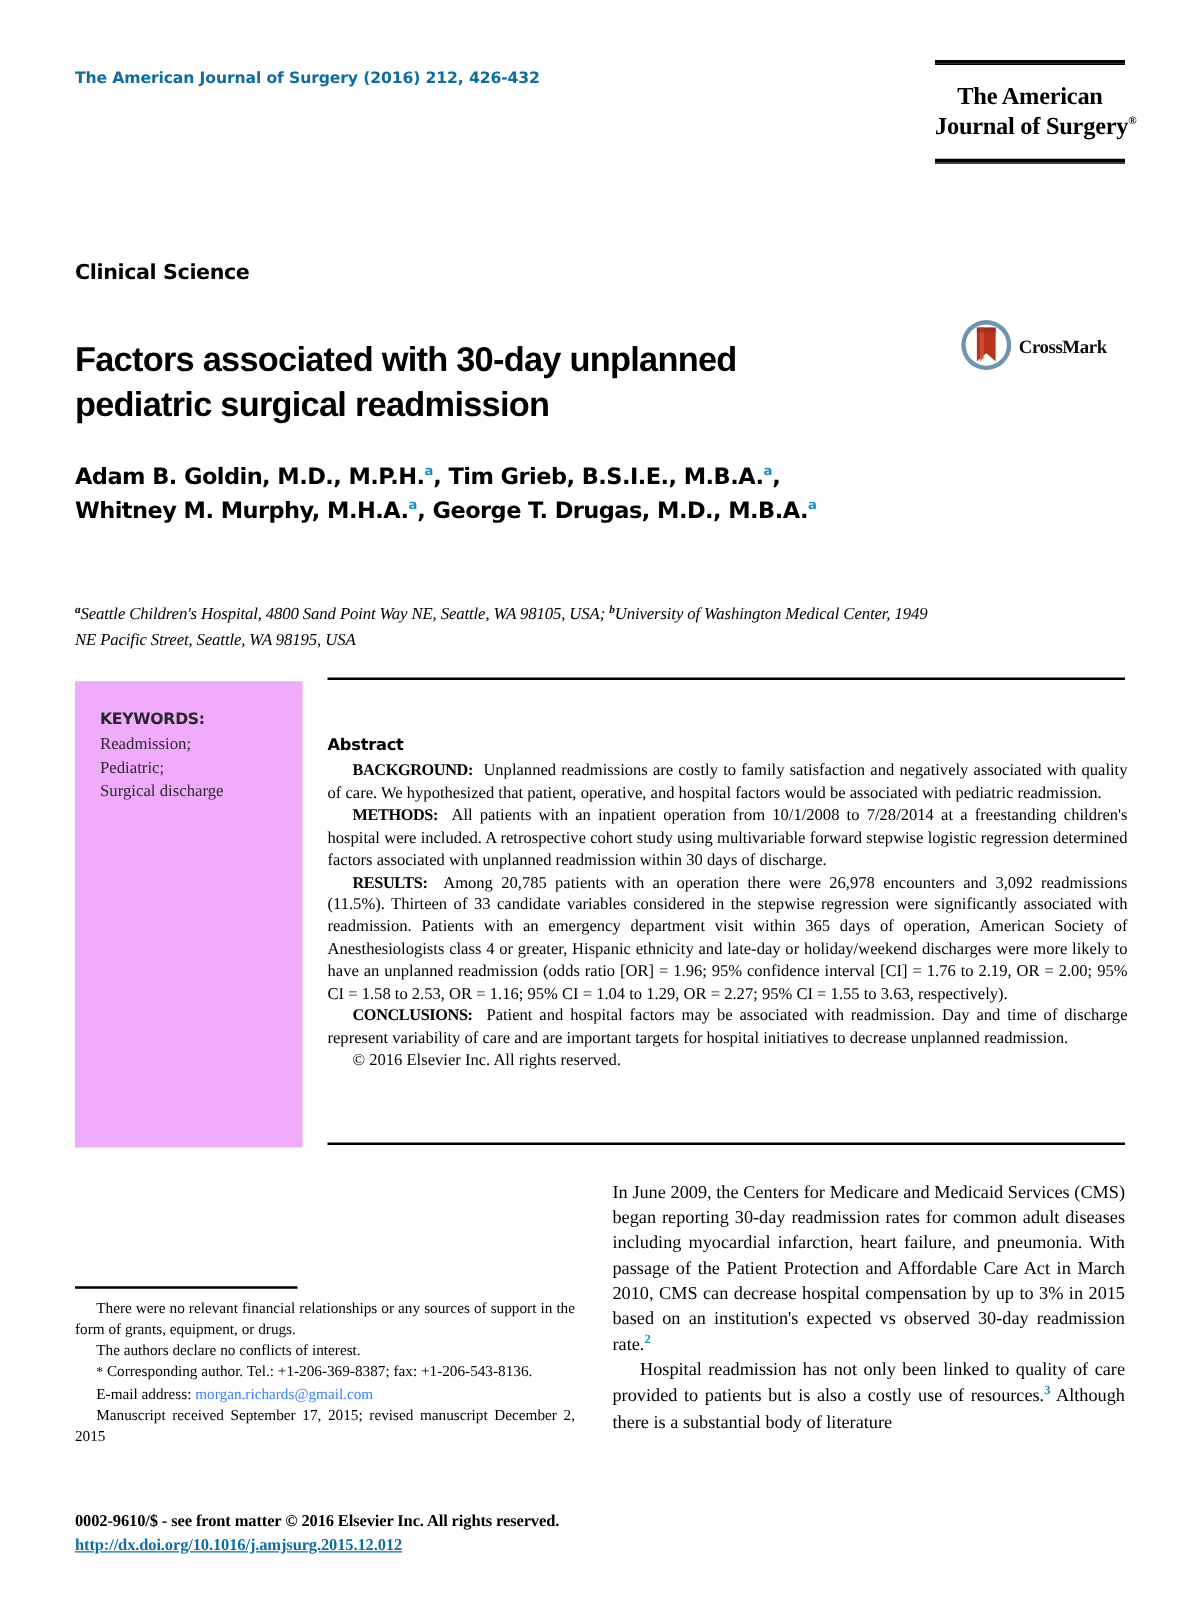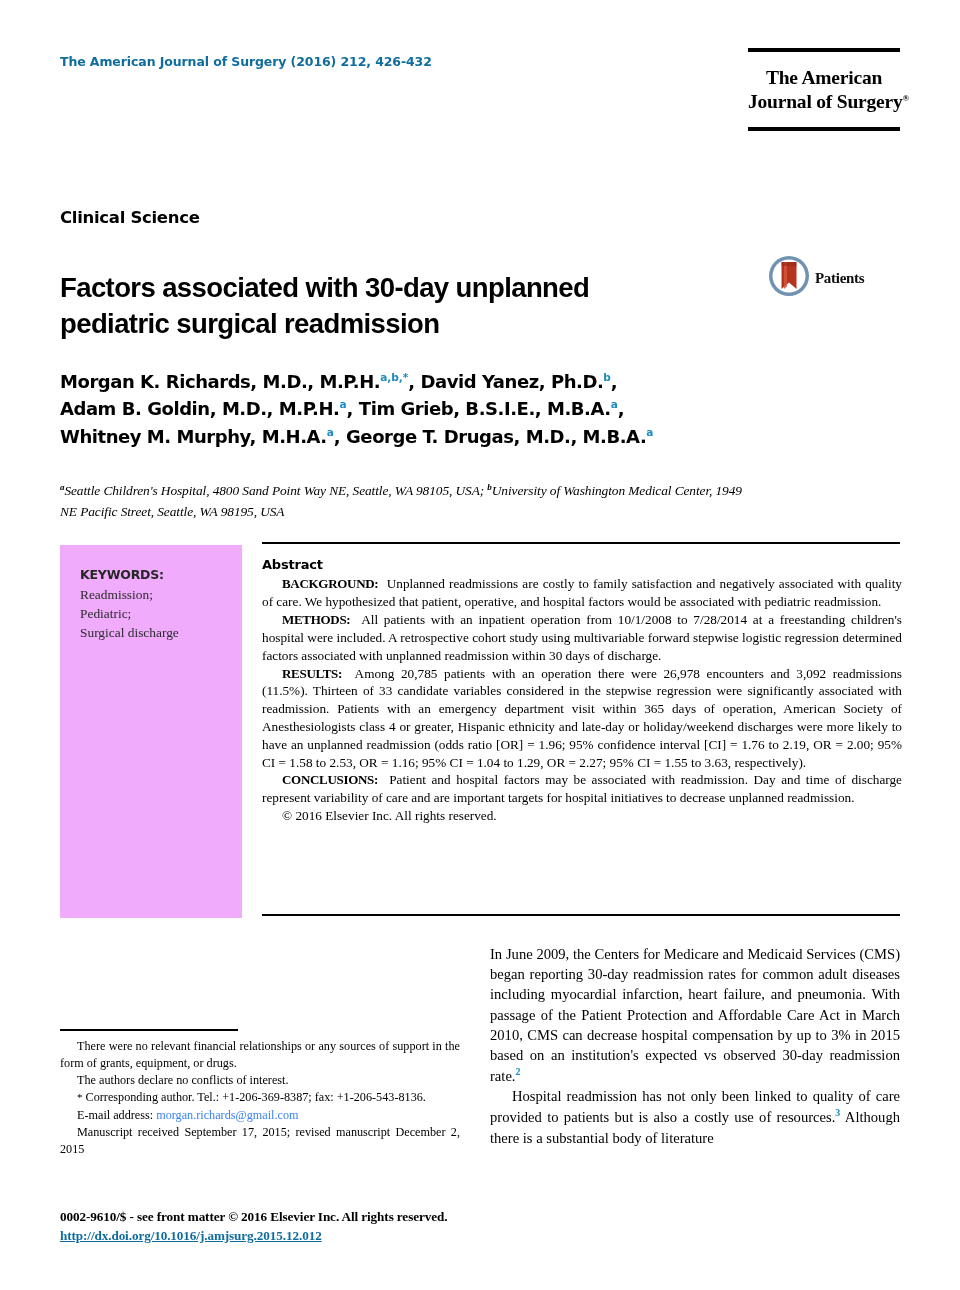--- a/index.html
+++ b/index.html
@@ -202,20 +202,21 @@
     font-size: 13.25px;
     line-height: 1.345;
     text-align: justify;
   }
   .abstract-heading {
     font-family: "DejaVu Sans", sans-serif;
     font-weight: bold;
     font-size: 13px;
     letter-spacing: -0.2px;
     margin-bottom: 2px;
+    margin-top: 32px;
   }
   .abstract p {
     margin: 0;
     text-indent: 20px;
     text-align: justify;
   }
   .abs-label {
     font-family: Liberation Serif, serif;
     font-weight: bold;
     font-size: 13px;
@@ -327,25 +328,24 @@
   <div class="crossmark">
     <span>
       <svg width="42" height="42" viewBox="0 0 42 42" aria-hidden="true">
         <circle cx="21" cy="21" r="20" fill="#6f93b0"></circle>
         <circle cx="21" cy="21" r="16.5" fill="#ffffff"></circle>
         <path d="M13.5 7 L28.5 7 L28.5 34 L21 27.5 L13.5 34 Z" fill="#b5341f"></path>
         <path d="M16 7 L19 7 L19 31.5 L16 34 Z" fill="#d2553a" opacity="0.85"></path>
         <path d="M13.5 7 L28.5 7 L28.5 11 L13.5 11 Z" fill="#8f2817" opacity="0.55"></path>
       </svg>
     </span>
-    <span class="crossmark-label">Patients</span>
+    <span class="crossmark-label">CrossMark</span>
   </div>
 
   <div class="authors">
-    <div><span>Morgan K. Richards, M.D., M.P.H.</span><sup>a,b,</sup><sup class="star">*</sup><span>, </span><span>David Yanez, Ph.D.</span><sup>b</sup><span>,</span></div>
     <div><span>Adam B. Goldin, M.D., M.P.H.</span><sup>a</sup><span>, </span><span>Tim Grieb, B.S.I.E., M.B.A.</span><sup>a</sup><span>,</span></div>
     <div><span>Whitney M. Murphy, M.H.A.</span><sup>a</sup><span>, </span><span>George T. Drugas, M.D., M.B.A.</span><sup>a</sup></div>
   </div>
 
   <div class="affiliations"><sup>a</sup><span>Seattle Children's Hospital, 4800 Sand Point Way NE, Seattle, WA 98105, USA; </span><sup>b</sup><span>University of Washington Medical Center, 1949 NE Pacific Street, Seattle, WA 98195, USA</span></div>
 
   <div class="rule-top"></div>
   <div class="rule-bottom"></div>
 
   <div class="keywords-box">

